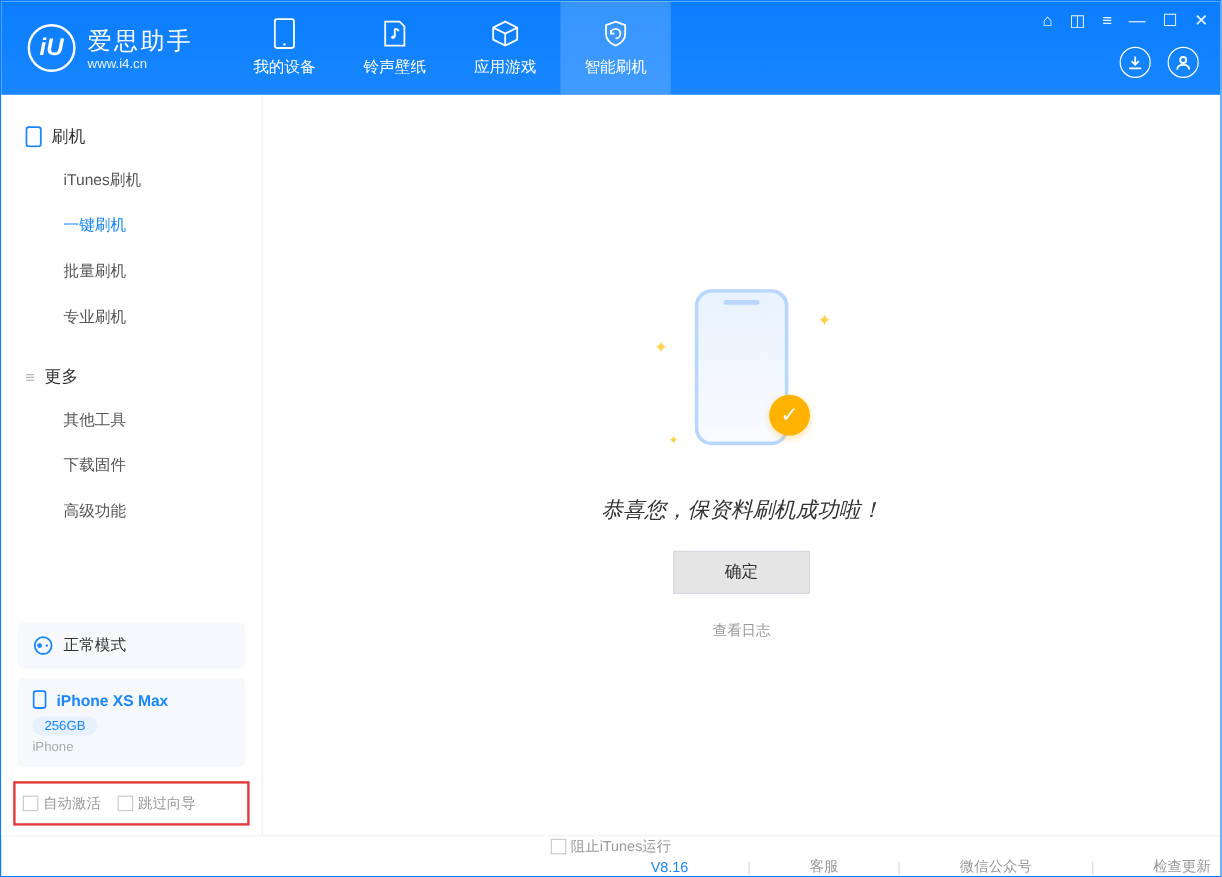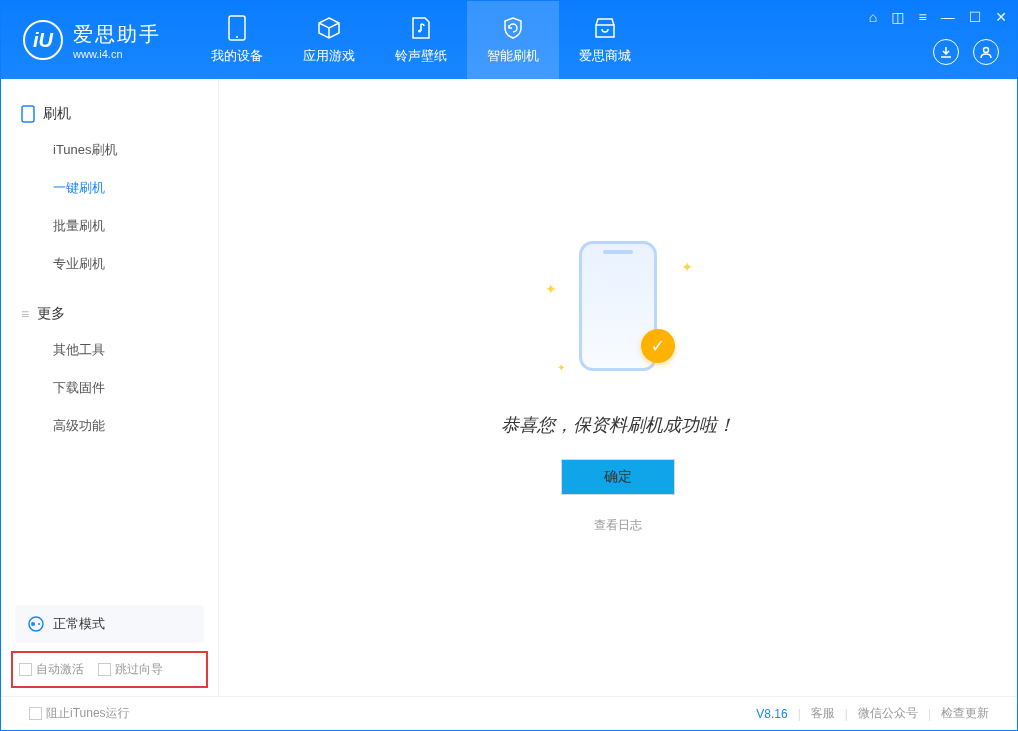--- a/index.html
+++ b/index.html
@@ -34,26 +34,26 @@
 .main { flex: 1; display: flex; flex-direction: column; align-items: center; justify-content: center; gap: 22px; }
 .illus { position: relative; width: 150px; height: 150px; }
 .phone { width: 78px; height: 130px; border: 3px solid #b9d6ff; border-radius: 14px; margin: 0 auto; background: linear-gradient(180deg,#e9f2ff,#f8fbff); position: relative; }
 .phone::before { content:""; position:absolute; top:6px; left:50%; transform:translateX(-50%); width:30px; height:4px; background:#b9d6ff; border-radius:2px; }
 .check-badge { position: absolute; right: 18px; bottom: 28px; width: 34px; height: 34px; background: #ffb300; border-radius: 50%; display:flex; align-items:center; justify-content:center; color:#fff; font-size:18px; box-shadow:0 2px 6px rgba(255,179,0,.4); }
 .spark { position:absolute; color:#ffd24d; font-size:14px; }
 .spark.s1 { left:2px; top:40px; }
 .spark.s2 { right:0; top:18px; }
 .spark.s3 { left:14px; bottom:18px; font-size:10px; }
 .success-text { font-size: 18px; color: #333; font-style: italic; }
-.ok-btn { border: 1px solid #d6dae0; background: #0ea5e9; padding: 8px 42px; font-size: 14px; color: #333; cursor: pointer; }
+.ok-btn { border: 1px solid #d6dae0; background: #e5e5e5; padding: 8px 42px; font-size: 14px; color: #333; cursor: pointer; }
 .log-link { font-size: 12px; color: #999; cursor: pointer; }
-.footer { height: 34px; border-top: 1px solid #eef0f2; display: flex; align-items: center; padding: 0 28px; font-size: 12px; color: #999; }
+.footer { height: 34px; border-top: 1px solid #eef0f2; display: flex; align-items: center; padding: 0 8px; font-size: 12px; color: #999; flex-direction: column; }
 .footer .left { display: flex; align-items: center; gap: 6px; }
 .footer .right { margin-left: auto; display: flex; align-items: center; gap: 10px; }
-.footer .right span { cursor: pointer; }
+.footer .right span { cursor: pointer; margin-left: 39px; }
 .footer .divider { color: #ddd; }
 svg { display: block; }
 </style>
 </head>
 <body>
 
 <div class="header">
   <div class="logo-wrap">
     <div class="logo-circle">iU</div>
     <div class="logo-text">
@@ -66,54 +66,45 @@
       <span class="tab-icon">
           <svg width="18" height="26" viewBox="0 0 18 26">
             <rect x="1" y="1" width="16" height="24" rx="2" fill="none" stroke="#fff" stroke-width="1.5"></rect>
             <circle cx="9" cy="22" r="1" fill="#fff"></circle>
           </svg>
         </span>
       <span>我的设备</span>
     </div>
     <div class="tab">
       <span class="tab-icon">
-          <svg width="24" height="24" viewBox="0 0 24 24">
-            <path d="M12 2 L22 7 L22 17 L12 22 L2 17 L2 7 Z M2 7 L12 12 L22 7 M12 12 L12 22" fill="none" stroke="#fff" stroke-width="1.5"></path>
-          </svg>
-        </span>
-      <span>应用游戏</span>
-    </div>
-    <div class="tab">
-      <span class="tab-icon">
           <svg width="20" height="24" viewBox="0 0 20 24">
             <path d="M2 2 L14 2 L18 6 L18 22 L2 22 Z" fill="none" stroke="#fff" stroke-width="1.5"></path>
             <path d="M10 8 L10 15 M10 8 Q13 8 13 10" fill="none" stroke="#fff" stroke-width="1.5"></path>
             <circle cx="8.5" cy="15" r="1.5" fill="#fff"></circle>
           </svg>
         </span>
       <span>铃声壁纸</span>
     </div>
+    <div class="tab">
+      <span class="tab-icon">
+          <svg width="24" height="24" viewBox="0 0 24 24">
+            <path d="M12 2 L22 7 L22 17 L12 22 L2 17 L2 7 Z M2 7 L12 12 L22 7 M12 12 L12 22" fill="none" stroke="#fff" stroke-width="1.5"></path>
+          </svg>
+        </span>
+      <span>应用游戏</span>
+    </div>
     <div class="tab active">
       <span class="tab-icon">
           <svg width="24" height="24" viewBox="0 0 24 24">
             <path d="M12 2 L20 5 L20 12 Q20 19 12 22 Q4 19 4 12 L4 5 Z" fill="none" stroke="#fff" stroke-width="1.5"></path>
             <path d="M8 12 A4 4 0 1 1 12 16" fill="none" stroke="#fff" stroke-width="1.5"></path>
             <path d="M8 9 L8 12 L11 12" fill="none" stroke="#fff" stroke-width="1.5"></path>
           </svg>
         </span>
       <span>智能刷机</span>
-    </div>
-    <div class="tab">
-      <span class="tab-icon">
-          <svg width="24" height="22" viewBox="0 0 24 22">
-            <path d="M3 8 L21 8 L21 20 L3 20 Z M3 8 L5 2 L19 2 L21 8" fill="none" stroke="#fff" stroke-width="1.5"></path>
-            <path d="M9 12 Q9 15 12 15 Q15 15 15 12" fill="none" stroke="#fff" stroke-width="1.5"></path>
-          </svg>
-        </span>
-      <span>爱思商城</span>
     </div>
   </div>
   <div class="win-controls">
     <span>⌂</span>
     <span>◫</span>
     <span>≡</span>
     <span>—</span>
     <span>☐</span>
     <span>✕</span>
   </div>
@@ -161,20 +152,32 @@
       <span>
           <svg width="18" height="18" viewBox="0 0 18 18">
             <circle cx="9" cy="9" r="7" fill="none" stroke="#1886ff" stroke-width="1.5"></circle>
             <circle cx="6" cy="9" r="2" fill="#1886ff"></circle>
             <circle cx="12" cy="9" r="1" fill="#1886ff"></circle>
           </svg>
         </span>
       <span>正常模式</span>
     </div>
 
+    <div class="device-box">
+      <div class="device-name">
+        <span>
+            <svg width="12" height="16" viewBox="0 0 12 16">
+              <rect x="1" y="1" width="10" height="14" rx="2" fill="none" stroke="#1886ff" stroke-width="1.5"></rect>
+            </svg>
+          </span>
+        <span>iPhone XS Max</span>
+      </div>
+      <span class="device-cap">256GB</span>
+      <div class="device-type">iPhone</div>
+    </div>
 
     <div class="red-box">
       <label><span class="chk"></span><span>自动激活</span></label>
       <label><span class="chk"></span><span>跳过向导</span></label>
     </div>
   </div>
 
   <div class="main">
     <div class="illus">
       <span class="spark s1">✦</span>

